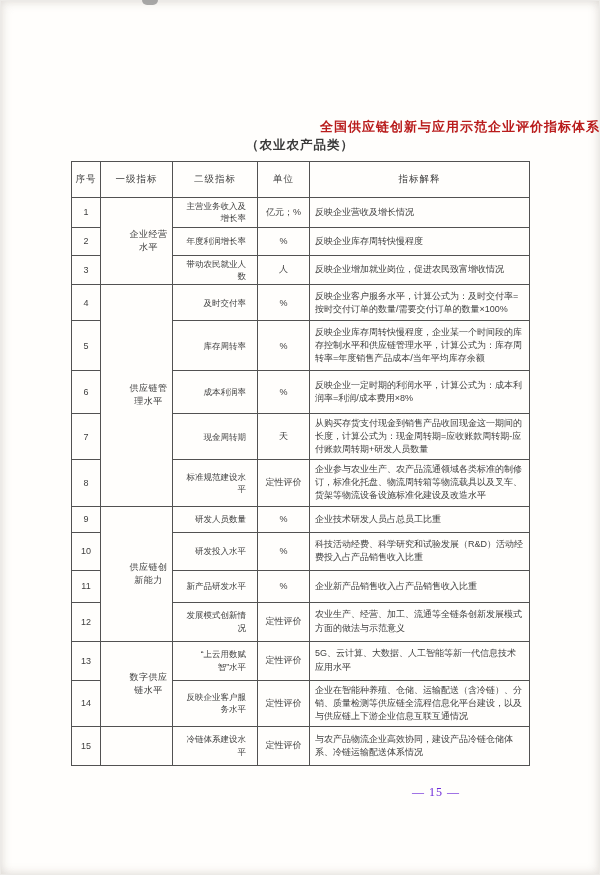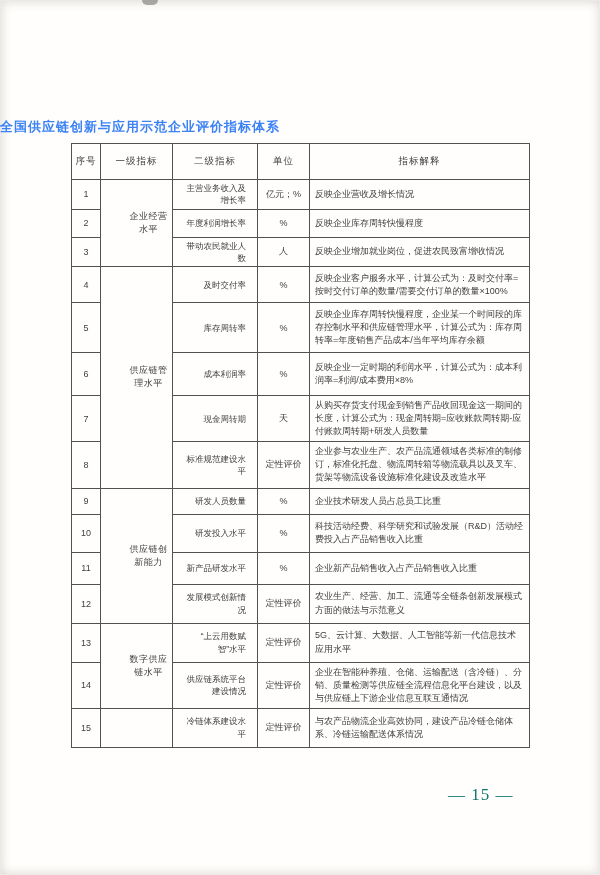--- a/index.html
+++ b/index.html
@@ -18,24 +18,24 @@
                 inset -3px -3px 10px rgba(150,140,130,.18);
   }
   .smudge {
     position:absolute; left:142px; top:0;
     width:16px; height:5px;
     background:#8d8d8d; opacity:.75;
     border-radius:0 0 5px 5px;
   }
   .doc-title {
     margin-top:118px;
-    text-align:left;
+    text-align:right;
     font-size:13px; font-weight:bold;
     letter-spacing:1px;
-    color:#3b82f6;
+    color:#b91c1c;
   }
   .doc-subtitle {
     margin-top:1px;
     text-align:center;
     font-size:12.5px; font-weight:bold;
     letter-spacing:1px;
     color:#3a3a3a;
   }
   table.indicator-table {
     border-collapse:collapse;
@@ -61,34 +61,35 @@
   .col-ind  { text-align:right; font-size:8.5px; padding:2px 11px; line-height:1.45; }
   .col-unit { text-align:center; }
   .col-exp  {
     text-align:left;
     padding:3px 5px;
     line-height:1.45;
     word-break:break-all;
   }
   .page-num {
     position:absolute;
-    left:448px; top:785px;
-    font-size:17px;
-    color:#0f766e;
+    left:412px; top:785px;
+    font-size:12px;
+    color:#6d28d9;
     letter-spacing:1px;
     font-family:"Liberation Serif", serif;
   }
 </style>
 </head>
 <body>
 
 <div class="sheet">
   <div class="smudge"></div>
 
   <h1 class="doc-title">全国供应链创新与应用示范企业评价指标体系</h1>
+  <div class="doc-subtitle">（农业农产品类）</div>
 
   <table class="indicator-table">
     <colgroup>
       <col style="width:29px">
       <col style="width:72px">
       <col style="width:85px">
       <col style="width:52px">
       <col style="width:220px">
     </colgroup>
     <thead>
@@ -178,21 +179,21 @@
         </tr>
         <tr style="height: 39px;">
           <td class="col-no">13</td>
           <td class="col-group" rowspan="2">数字供应链水平</td>
           <td class="col-ind">“上云用数赋智”水平</td>
           <td class="col-unit">定性评价</td>
           <td class="col-exp">5G、云计算、大数据、人工智能等新一代信息技术应用水平</td>
         </tr>
         <tr style="height: 46px;">
           <td class="col-no">14</td>
-          <td class="col-ind">供应链系统平台建设情况</td>
+          <td class="col-ind">反映企业客户服务水平</td>
           <td class="col-unit">定性评价</td>
           <td class="col-exp">企业在智能种养殖、仓储、运输配送（含冷链）、分销、质量检测等供应链全流程信息化平台建设，以及与供应链上下游企业信息互联互通情况</td>
         </tr>
         <tr style="height: 39px;">
           <td class="col-no">15</td>
           <td class="col-group" rowspan="1"></td>
           <td class="col-ind">冷链体系建设水平</td>
           <td class="col-unit">定性评价</td>
           <td class="col-exp">与农产品物流企业高效协同，建设产品冷链仓储体系、冷链运输配送体系情况</td>
         </tr>

